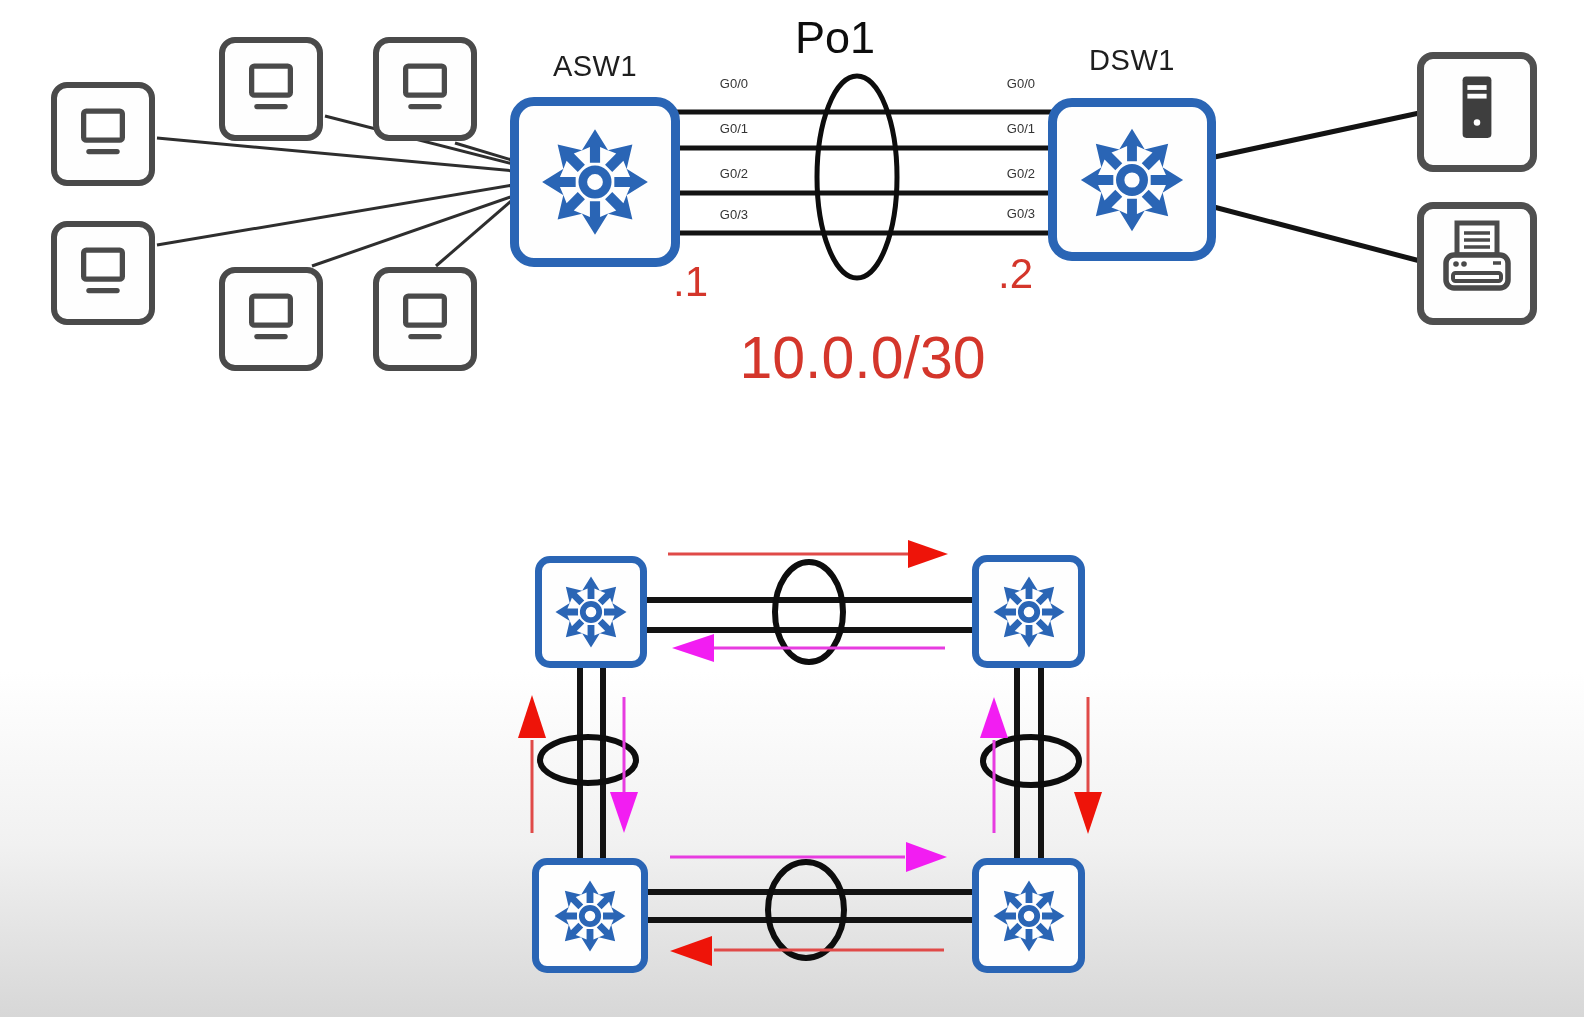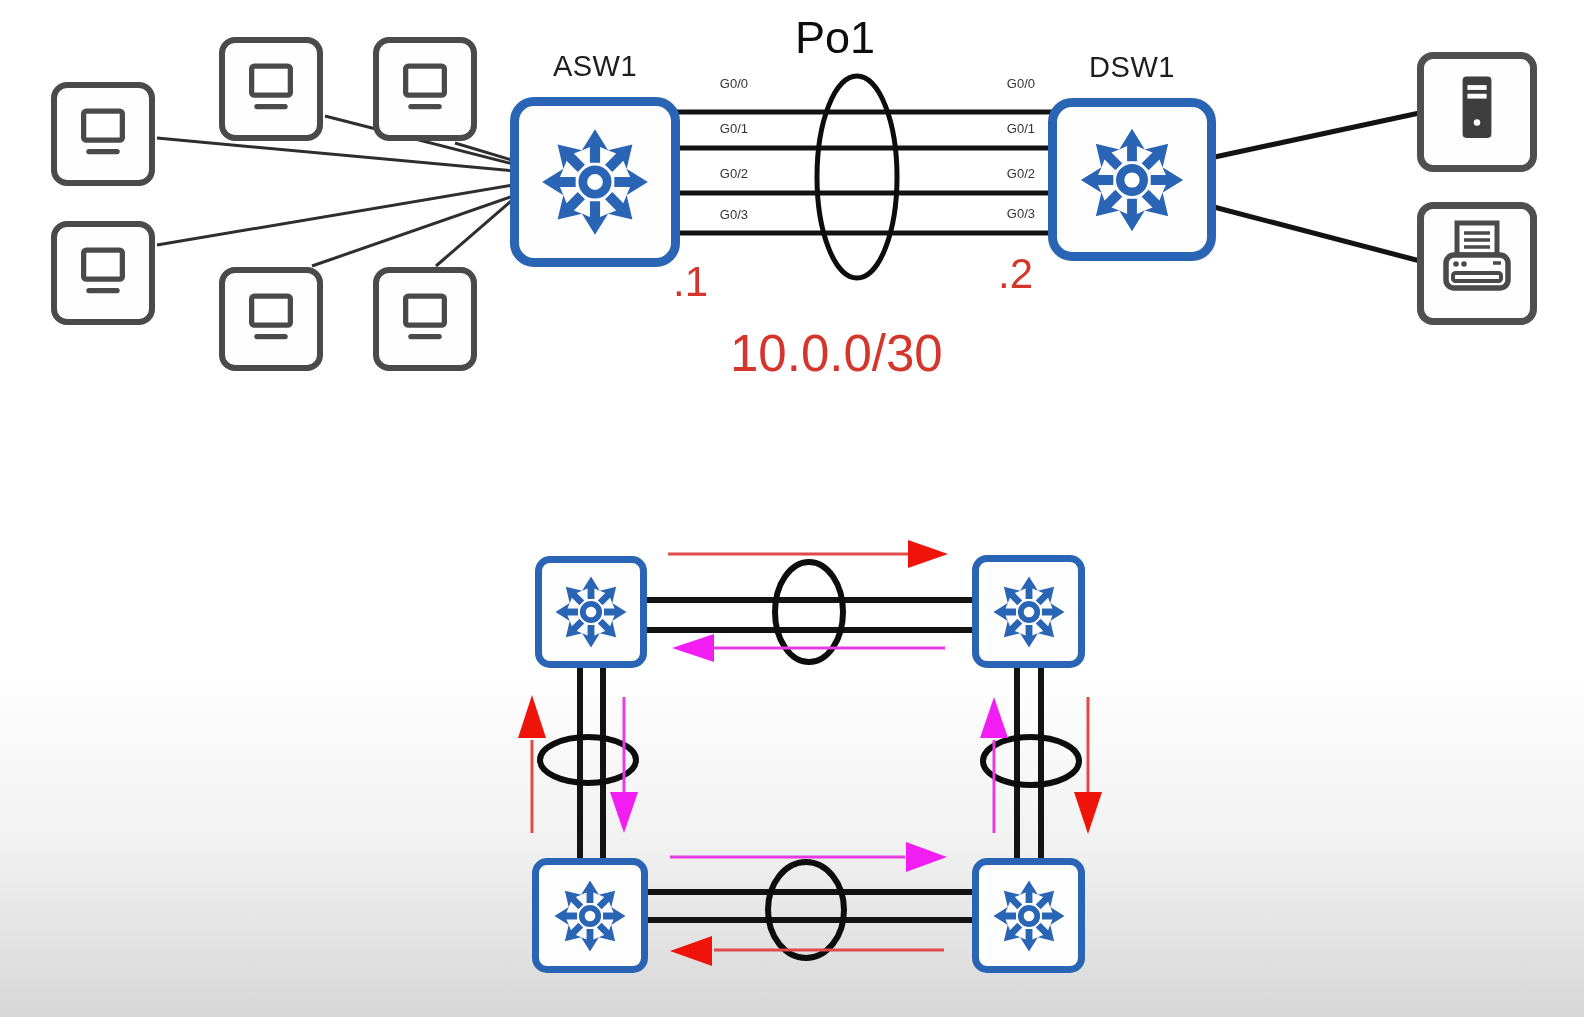--- a/index.html
+++ b/index.html
@@ -15,21 +15,21 @@
   .pc{border:6px solid #4a4a4a;border-radius:16px;}
   .endpoint{border:7px solid #4f4f4f;border-radius:16px;}
   .bigswitch{border:9px solid #2a65b5;border-radius:24px;}
   .smallswitch{border:7px solid #2a65b5;border-radius:15px;}
   .label{position:absolute;z-index:3;white-space:nowrap;}
   .devname{font-size:29px;color:#1e1e1e;text-align:center;letter-spacing:0.5px;}
   .po1{font-size:45px;color:#0d0d0d;text-align:left;}
   .if-label{font-size:13px;color:#343434;width:55px;text-align:right;}
   .red-label{color:#d4362b;}
   .ip{font-size:42px;text-align:center;width:65px;}
-  .subnet{font-size:51px;text-align:left;width:265px;}
+  .subnet{font-size:59px;text-align:center;width:265px;}
 </style>
 </head>
 <body>
 
 <div class="stage">
 
   <svg width="0" height="0" style="position:absolute" aria-hidden="true">
     <defs>
       <symbol id="sym-mlswitch" viewBox="-60 -60 120 120">
         <g fill="#2a65b5" stroke="none">
@@ -203,21 +203,21 @@
         <use href="#sym-mlswitch"></use>
       </svg>
     </div>
   <div class="device smallswitch" style="left:972px;top:858px;width:113px;height:115px">
       <svg width="82" height="82">
         <use href="#sym-mlswitch"></use>
       </svg>
     </div>
 
   <div class="label devname" style="left:510px;top:50px;width:170px">ASW1</div>
-  <div class="label devname" style="left:1048px;top:51px;width:168px">DSW1</div>
+  <div class="label devname" style="left:1048px;top:44px;width:168px">DSW1</div>
   <div class="label po1" style="left:795px;top:12px;width:130px">Po1</div>
 
   <div class="label if-label" style="left:693px;top:76px">G0/0</div>
   <div class="label if-label" style="left:693px;top:121px">G0/1</div>
   <div class="label if-label" style="left:693px;top:166px">G0/2</div>
   <div class="label if-label" style="left:693px;top:207px">G0/3</div>
 
   <div class="label if-label" style="left:980px;top:76px">G0/0</div>
   <div class="label if-label" style="left:980px;top:121px">G0/1</div>
   <div class="label if-label" style="left:980px;top:166px">G0/2</div>

